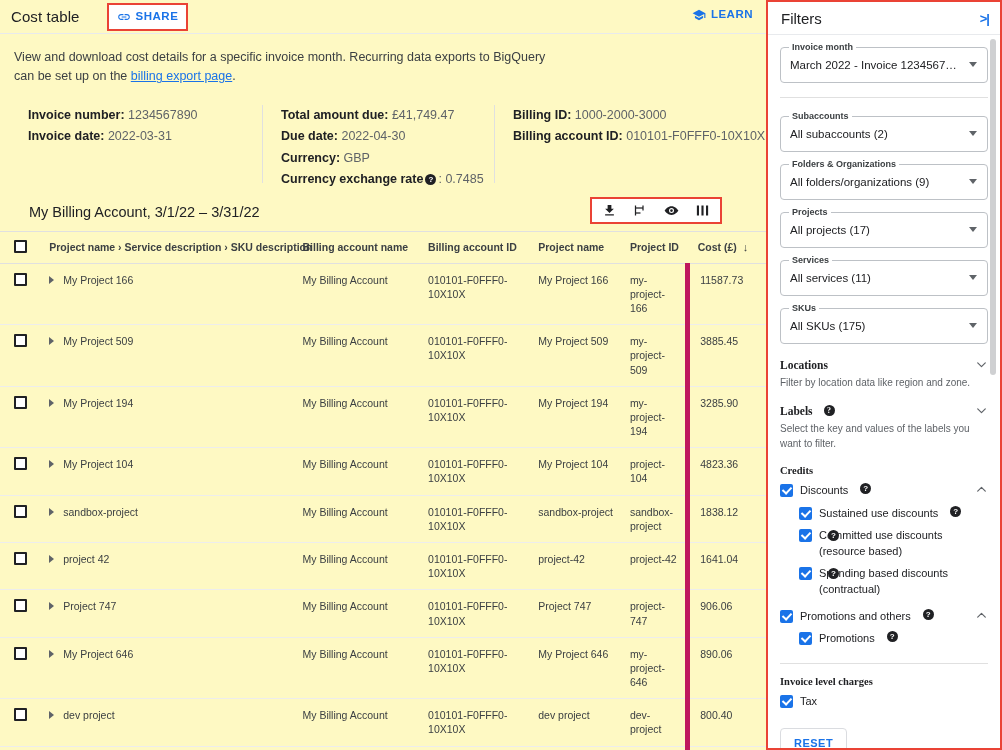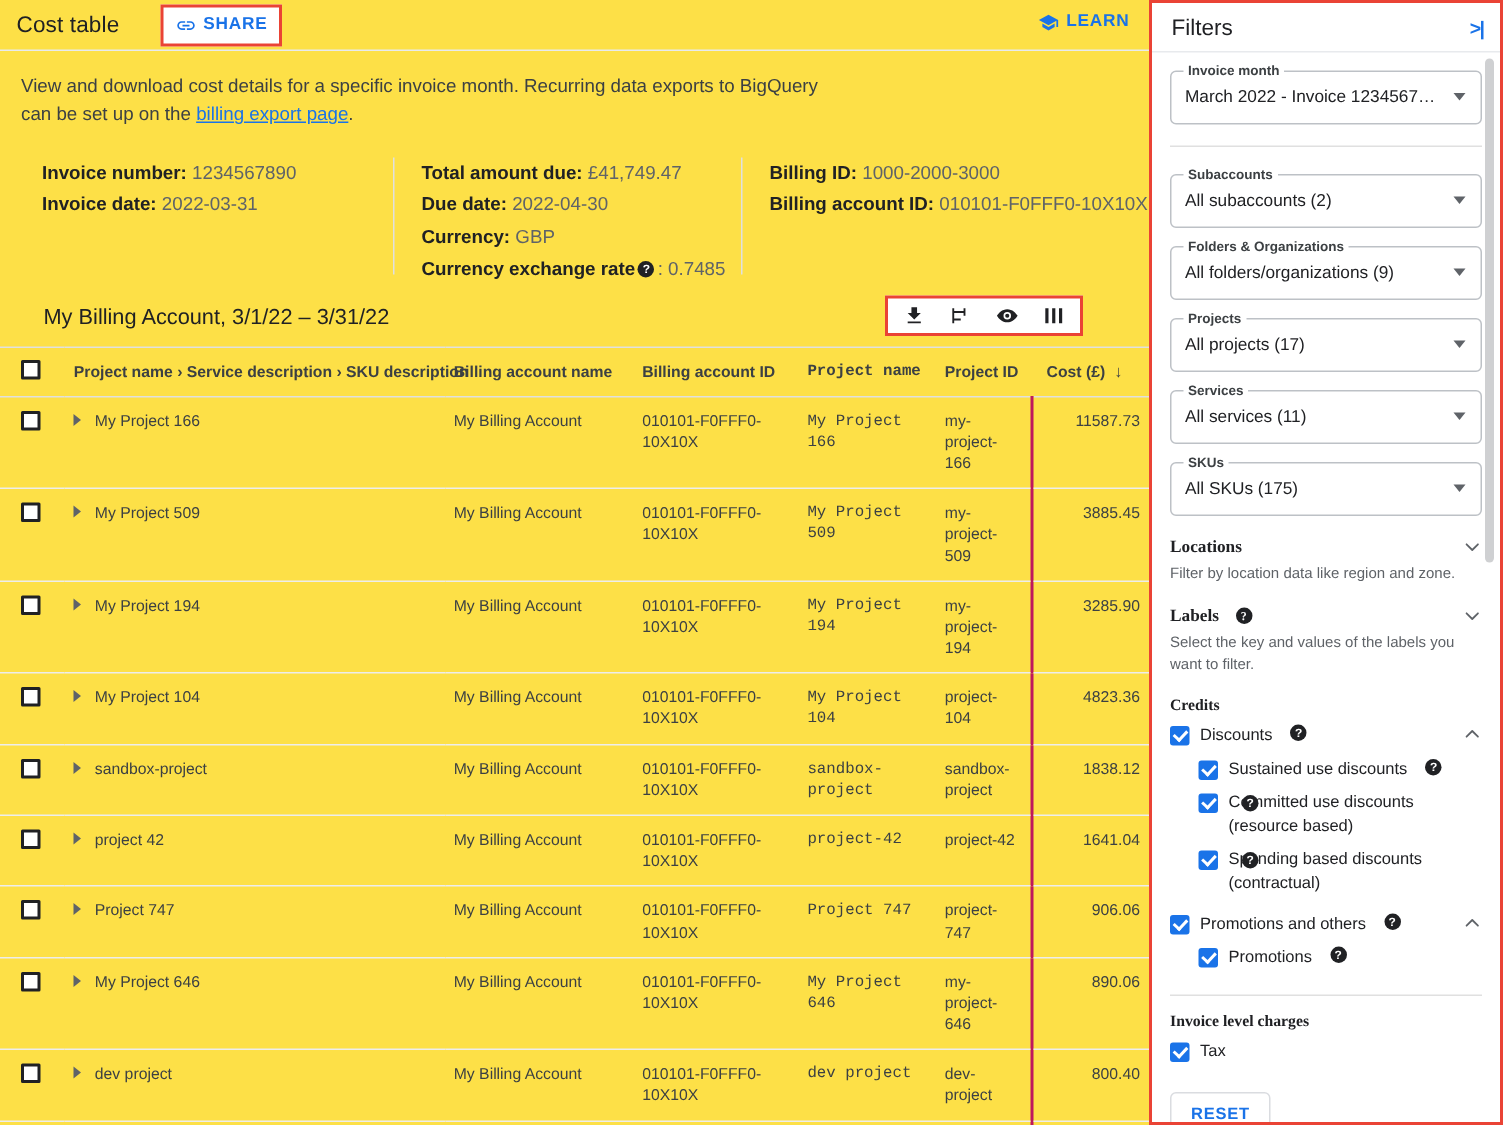--- a/index.html
+++ b/index.html
@@ -16,21 +16,21 @@
     width: 1002px; height: 750px;
     display: flex;
     background: #fff;
   }
 
   
   .main {
     position: relative;
     width: 766px;
     height: 750px;
-    background: #fde047;
+    background: #fef9c3;
     overflow: hidden;
   }
 
   .topbar {
     height: 34px;
     display: flex;
     align-items: center;
     padding: 0 12px 0 11px;
     border-bottom: 1px solid #e8eaed;
     position: relative;
@@ -161,23 +161,23 @@
     color: #3c4043;
     padding: 9px 6px;
     border-bottom: 1px solid #ededed;
     vertical-align: top;
     line-height: 1.35;
   }
   .col-chk  { width: 42px; padding-left: 14px !important; }
   .col-desc { width: 246px; }
   .col-ban  { width: 122px; }
   .col-baid { width: 107px; }
-  .col-pn   { width: 89px; font-family: Liberation Mono, monospace; }
+  .col-pn   { width: 89px; }
   .col-pid  { width: 62px; }
-  .col-cost { width: 76px; border-left: 2px solid #be185d; padding-left: 10px !important; text-align: right;}
+  .col-cost { width: 76px; border-left: 5px solid #be185d; padding-left: 10px !important;}
 
   th.col-cost { border-left: none; }
 
   .chk {
     width: 13px; height: 13px;
     border: 2px solid #202124;
     border-radius: 1px;
     background: #fff;
     display: inline-block;
     cursor: pointer;

